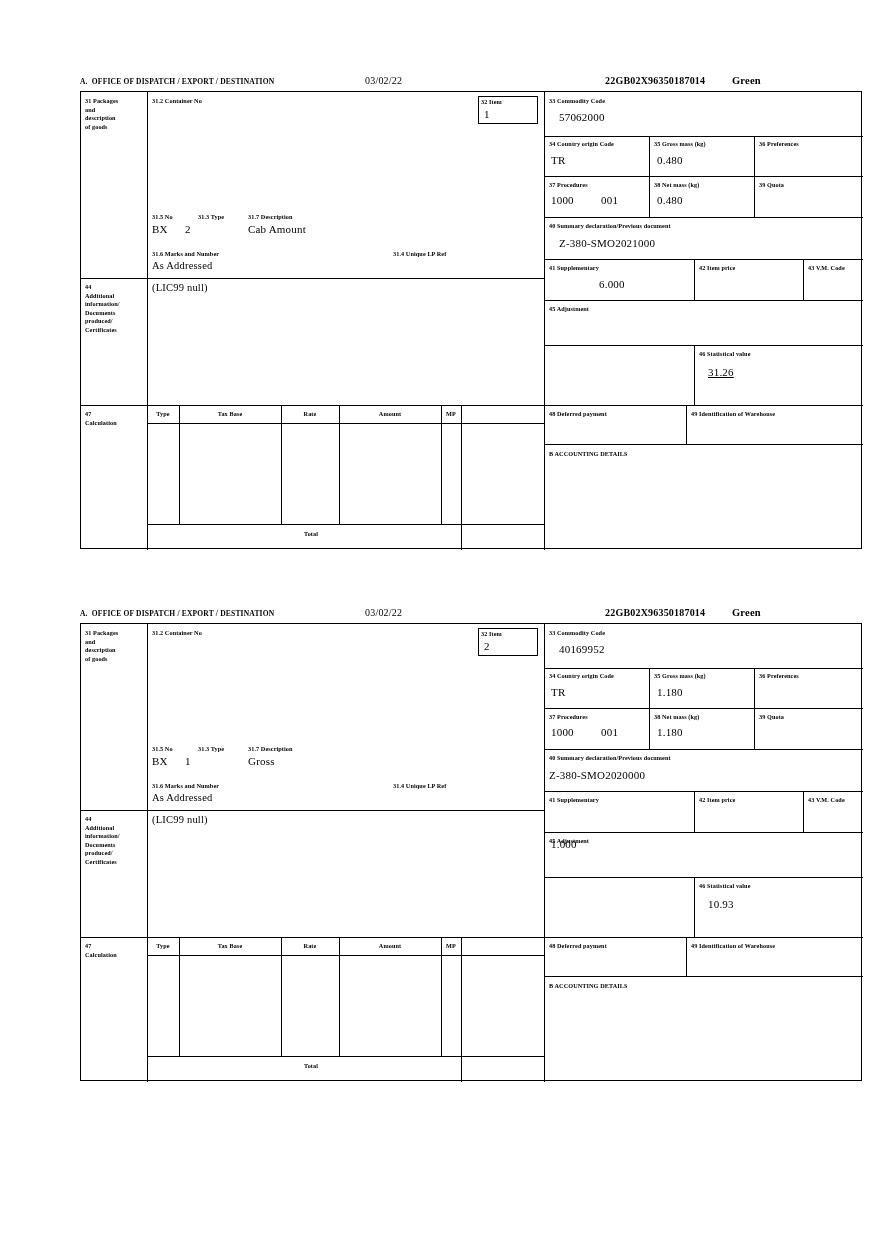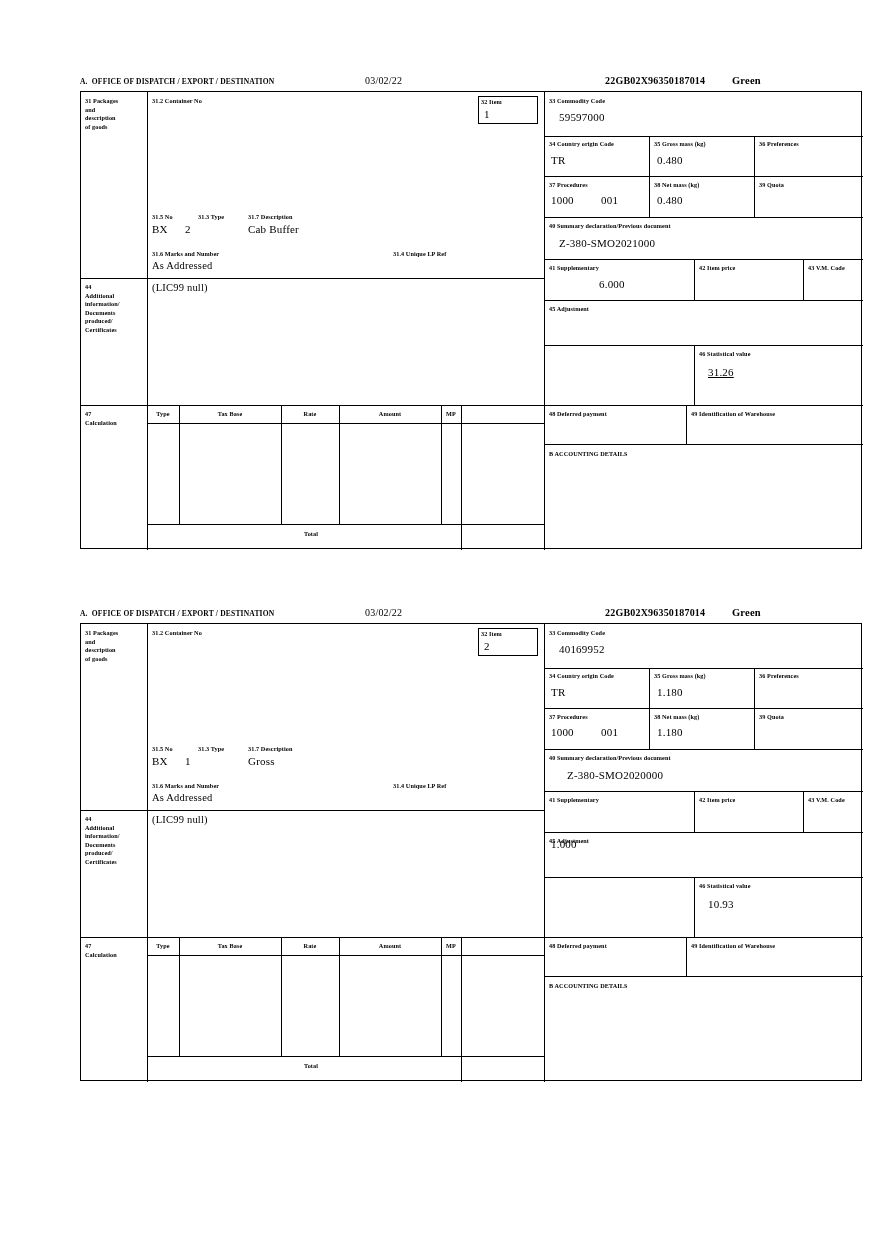--- a/index.html
+++ b/index.html
@@ -138,29 +138,29 @@
       <div class="itembox" style="left:397px; top:4px; width:60px; height:28px;">
         <div class="cell-label" style="left:2px; top:1px;">32 Item</div>
         <div class="cell-value" style="left:5px; top:11px; font-size:11px;">1</div>
       </div>
 
       <div class="cell-label" style="left:71px; top:121px;">31.5 No</div>
       <div class="cell-label" style="left:117px; top:121px;">31.3 Type</div>
       <div class="cell-label" style="left:167px; top:121px;">31.7 Description</div>
       <div class="cell-value" style="left:71px; top:131px; font-size:11px;">BX</div>
       <div class="cell-value" style="left:104px; top:131px; font-size:11px;">2</div>
-      <div class="cell-value" style="left:167px; top:131px; font-size:11px;">Cab Buffer</div>
+      <div class="cell-value" style="left:167px; top:131px; font-size:11px;">Cab Amount</div>
 
       <div class="cell-label" style="left:71px; top:158px;">31.6 Marks and Number</div>
       <div class="cell-label" style="left:312px; top:158px;">31.4 Unique LP Ref</div>
       <div class="cell-value" style="left:71px; top:168px; font-size:10.5px;">As Addressed</div>
       <div class="cell-value" style="left:420px; top:168px;"></div>
 
       <div class="cell-label" style="left:468px; top:5px;">33 Commodity Code</div>
-      <div class="cell-value" style="left:478px; top:19px; font-size:11px;">59597000</div>
+      <div class="cell-value" style="left:478px; top:19px; font-size:11px;">57062000</div>
 
       <div class="cell-label" style="left:468px; top:48px;">34 Country origin Code</div>
       <div class="cell-value" style="left:470px; top:62px; font-size:11px;">TR</div>
       <div class="cell-label" style="left:573px; top:48px;">35 Gross mass (kg)</div>
       <div class="cell-value" style="left:576px; top:62px; font-size:11px;">0.480</div>
       <div class="cell-label" style="left:678px; top:48px;">36 Preferences</div>
       <div class="cell-value" style="left:680px; top:62px;"></div>
 
       <div class="cell-label" style="left:468px; top:89px;">37 Procedures</div>
       <div class="cell-value" style="left:470px; top:102px; font-size:11px;">1000</div>
@@ -293,21 +293,21 @@
 
       <div class="cell-label" style="left:468px; top:89px;">37 Procedures</div>
       <div class="cell-value" style="left:470px; top:102px; font-size:11px;">1000</div>
       <div class="cell-value" style="left:520px; top:102px; font-size:11px;">001</div>
       <div class="cell-label" style="left:573px; top:89px;">38 Net mass (kg)</div>
       <div class="cell-value" style="left:576px; top:102px; font-size:11px;">1.180</div>
       <div class="cell-label" style="left:678px; top:89px;">39 Quota</div>
       <div class="cell-value" style="left:680px; top:102px;"></div>
 
       <div class="cell-label" style="left:468px; top:130px;">40 Summary declaration/Previous document</div>
-      <div class="cell-value" style="left:486px; top:145px; font-size:11px;">Z-380-SMO2020000</div>
+      <div class="cell-value" style="left:468px; top:145px; font-size:11px;">Z-380-SMO2020000</div>
 
       <div class="cell-label" style="left:468px; top:172px;">41 Supplementary</div>
       <div class="cell-value" style="left:470px; top:186px; font-size:11px;margin-top:28px;">1.000</div>
       <div class="cell-label" style="left:618px; top:172px;">42 Item price</div>
       <div class="cell-value" style="left:620px; top:186px;"></div>
       <div class="cell-label" style="left:727px; top:172px;">43 V.M. Code</div>
       <div class="cell-value" style="left:729px; top:186px;"></div>
 
       <div class="cell-label" style="left:468px; top:213px;">45 Adjustment</div>
       <div class="cell-value" style="left:470px; top:227px;"></div>

